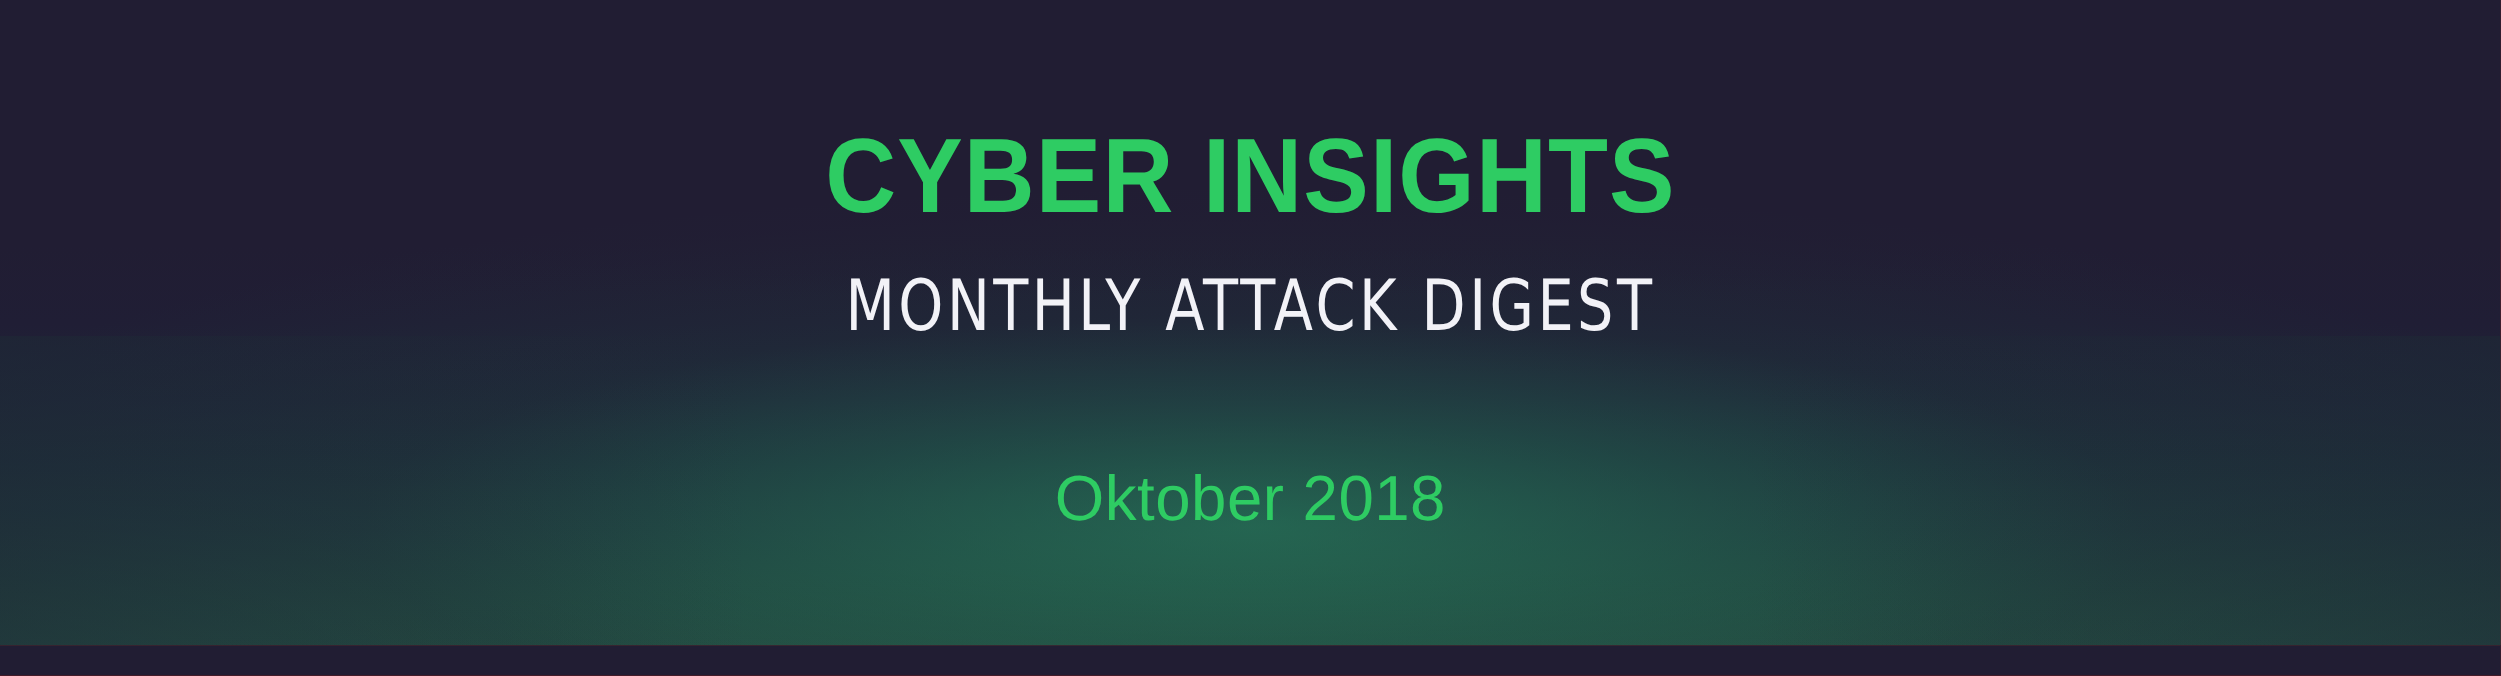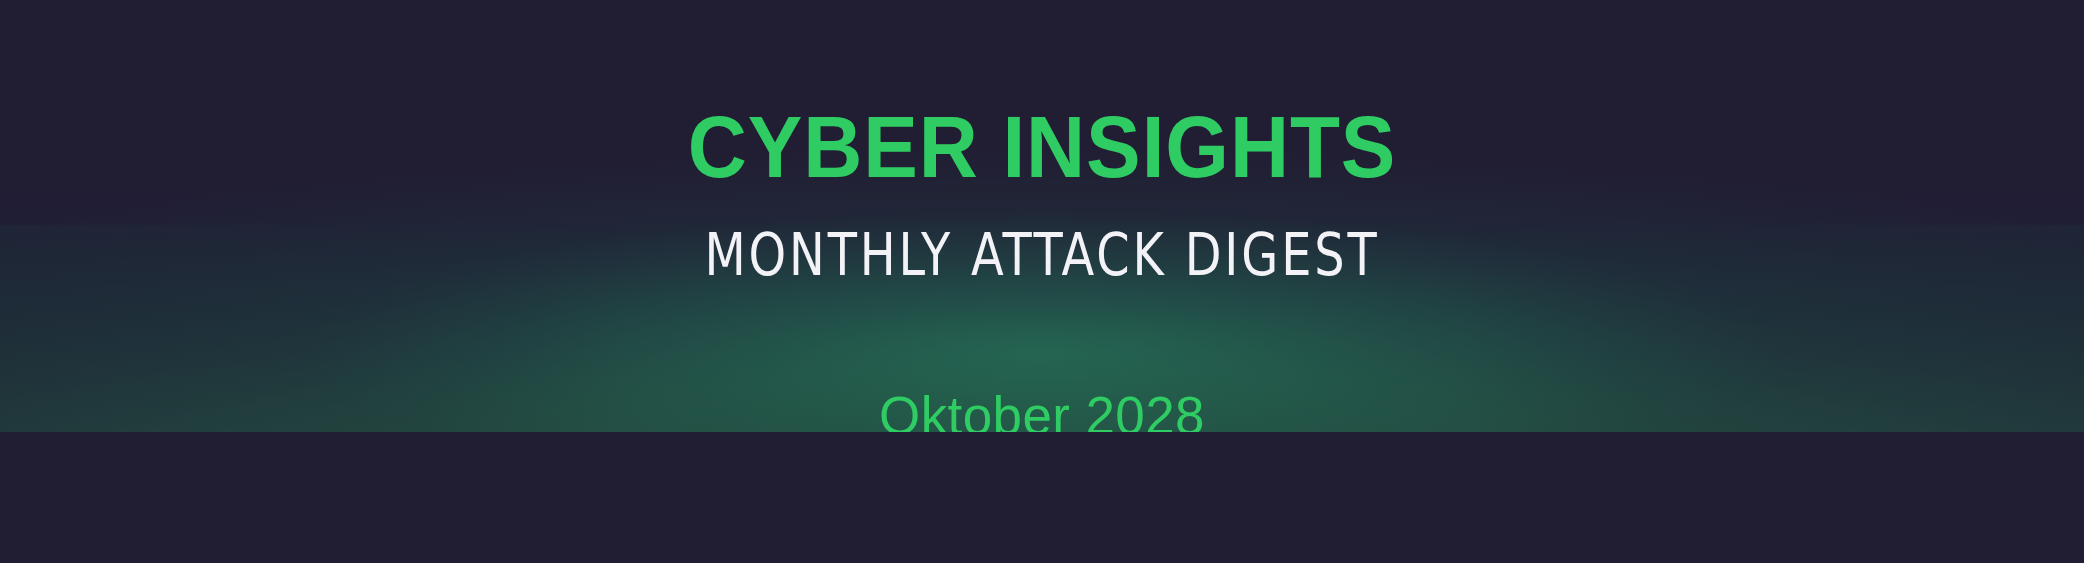--- a/index.html
+++ b/index.html
@@ -4,21 +4,21 @@
 <style>
   html, body {
     margin: 0;
     padding: 0;
     background: #211d33;
   }
 
   .banner {
     position: relative;
     width: 2084px;
-    height: 432px;
+    height: 538px;
     overflow: hidden;
     background: #7f1d1d;
     font-family: "Liberation Sans", sans-serif;
   }
 
   
   .bg-base {
     position: absolute;
     inset: 0;
     background: linear-gradient(180deg,
@@ -157,16 +157,16 @@
   <div class="bg-glow-soft"></div>
   <div class="bg-edge-left"></div>
   <div class="bg-edge-right"></div>
   <div class="bg-top-veil"></div>
 
   <div class="content">
     <h1 class="title">CYBER INSIGHTS</h1>
 
     <h2 class="subtitle">MONTHLY ATTACK DIGEST</h2>
 
-    <div class="date">Oktober 2028</div>
+    <div class="date">Oktober 2018</div>
   </div>
 
 </div>
 
 </body></html>

